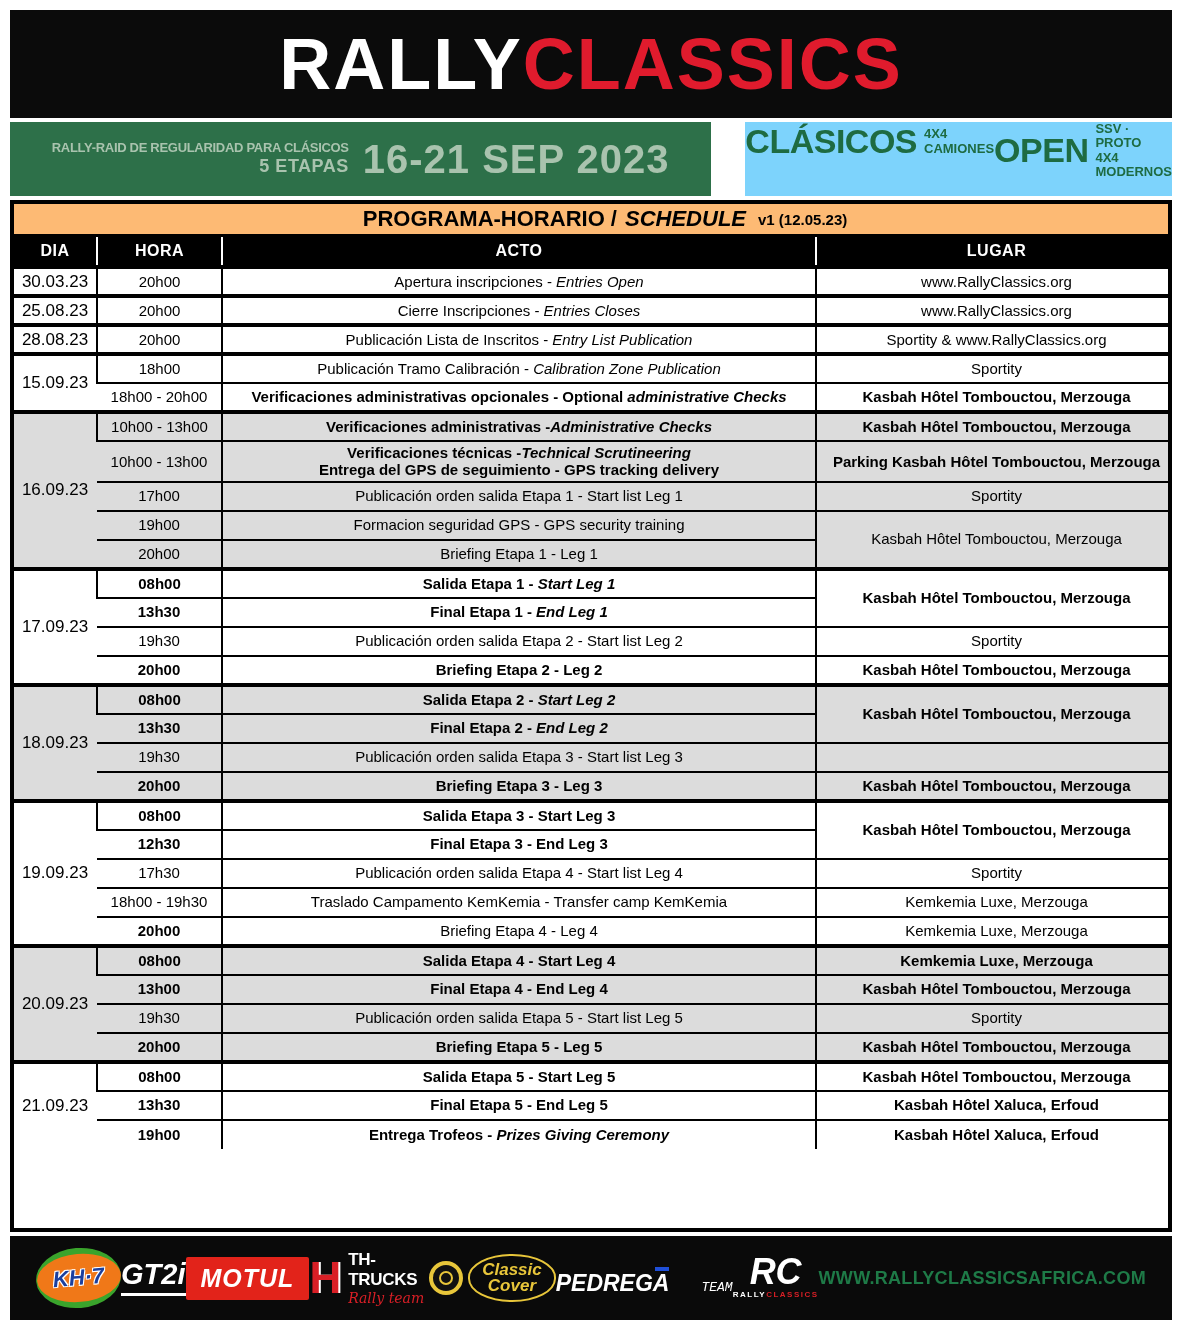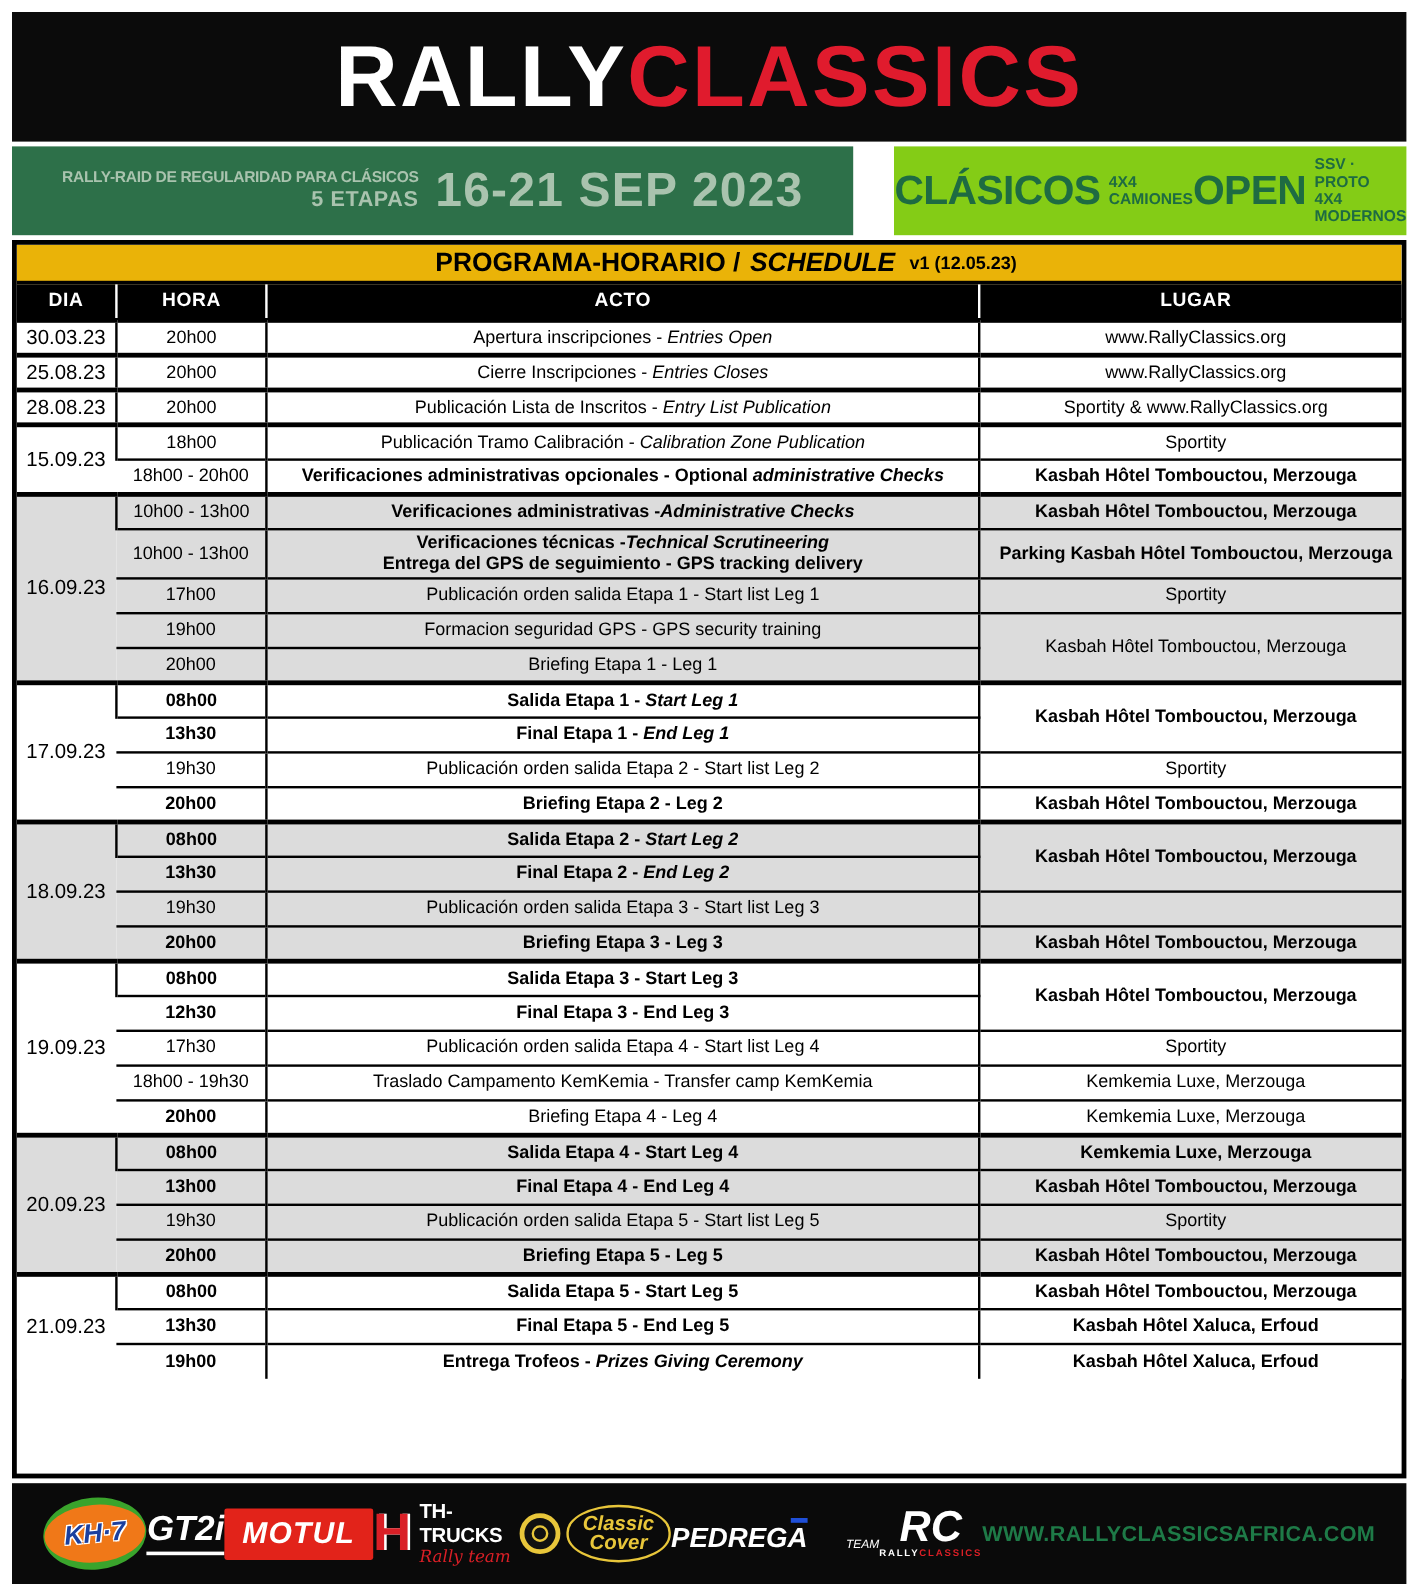--- a/index.html
+++ b/index.html
@@ -28,33 +28,33 @@
   .subbar-left {
     flex: 1 1 auto; background: #2d7049;
     display: flex; align-items: center; justify-content: center; gap: 14px;
     color: #a9c3ae;
   }
   .sb-text { text-align: right; font-weight: bold; line-height: 1.15; }
   .sb-line1 { font-size: 13px; letter-spacing: -0.3px; }
   .sb-line2 { font-size: 18px; letter-spacing: 0.5px; }
   .sb-dates { font-size: 40px; font-weight: 800; letter-spacing: 1px; }
   .subbar-right {
-    flex: 0 0 382px; background: #84cc16;
-    display: flex; align-items: center; justify-content: space-evenly;
+    flex: 0 0 382px; background: #7dd3fc;
+    display: flex; align-items: flex-start; justify-content: space-evenly;
     color: #1e6b42;
     margin-left: 29px;
   }
   .cat { display: flex; align-items: center; gap: 7px; }
   .cat-big { font-size: 34px; font-weight: 800; letter-spacing: -0.5px; }
   .cat-small { font-size: 13px; font-weight: 800; line-height: 1.1; text-align: left; }
 
   
   .schedule-box { flex: 1 1 auto; border: 4px solid #000; overflow: hidden; background:#fff; }
   .table-title {
-    background: #eab308; height: 33px;
+    background: #fdba74; height: 33px;
     display: flex; align-items: center; justify-content: center; gap: 8px;
     border-bottom: 3px solid #000;
     padding-left: 28px;
   }
   .tt-es { font-size: 22px; font-weight: bold; }
   .tt-en { font-size: 22px; font-weight: bold; font-style: italic; }
   .tt-v  { font-size: 15px; font-weight: bold; margin-left: 4px; }
 
   table { border-collapse: collapse; width: 100%; table-layout: fixed; }
   thead th {
@@ -102,22 +102,22 @@
               background: #111; position: relative; }
   .cc-watch::after { content: ""; position: absolute; inset: 6px; border-radius: 50%;
               border: 2px solid #e8c63a; }
   .cc-text { color: #e8c63a; font-style: italic; font-weight: 800; line-height: 0.95;
              font-size: 17px; border: 2px solid #e8c63a; border-radius: 50% / 48%;
              padding: 6px 12px; text-align: center; }
   .ped { display: flex; flex-direction: row; align-items: flex-end; gap: 32px; }
   .ped-name { color: #fff; font-weight: 900; font-style: italic; font-size: 23px;
               line-height: 1; position: relative; }
   .ped-bar { position: absolute; top: -5px; right: 0; width: 14px; height: 4px; background: #1f4fd8; }
-  .ped-team { color: #fff; font-style: italic; font-size: 10px;
-              font-family: Liberation Sans, sans-serif; margin-top: 19px; }
+  .ped-team { color: #fff; font-style: italic; font-size: 13px;
+              font-family: Liberation Mono, monospace; margin-top: 19px; }
   .rc { display: flex; flex-direction: column; align-items: center; }
   .rc-big { color: #fff; font-size: 36px; font-weight: 900; font-style: italic; line-height: 0.85; }
   .rc-sub { font-size: 8px; font-weight: bold; letter-spacing: 1.5px; margin-top: 2px; }
   .rc-sub .w { color: #fff; } .rc-sub .r { color: #d91f26; }
   .site { color: #1e7a47; font-weight: 800; font-size: 18px; letter-spacing: 0.3px; }
 </style>
 </head>
 <body>
 
 <div class="page">

